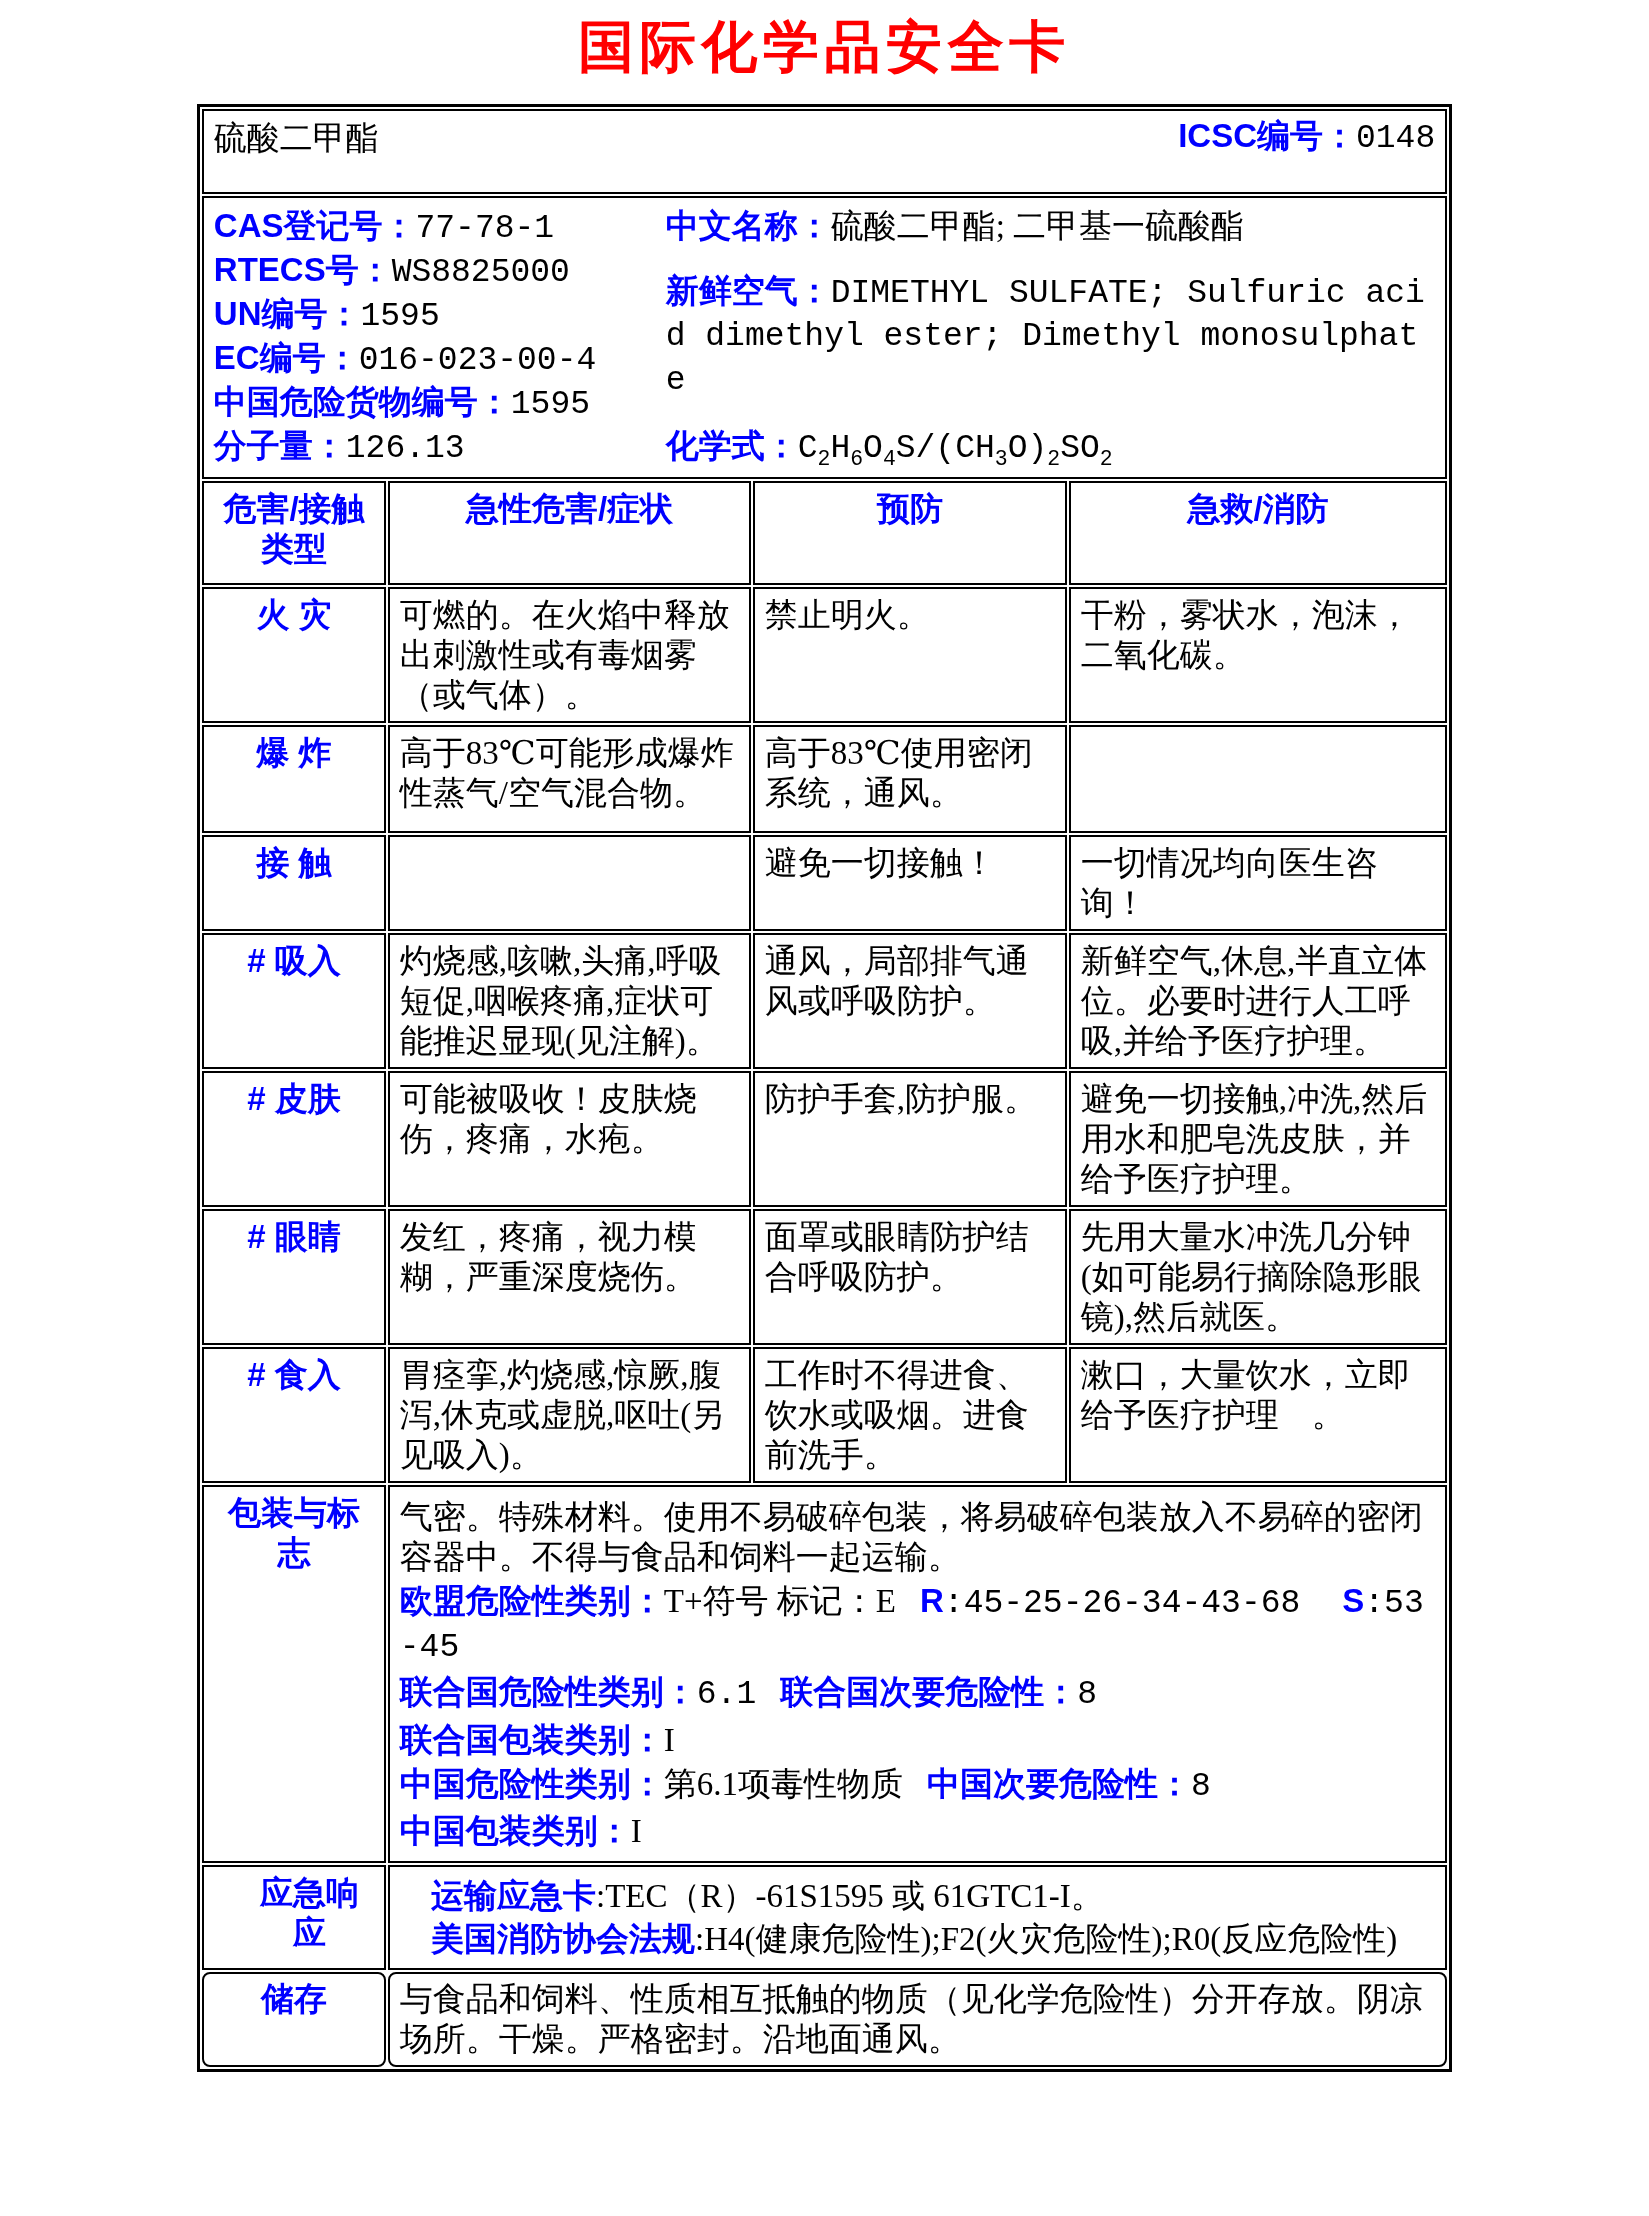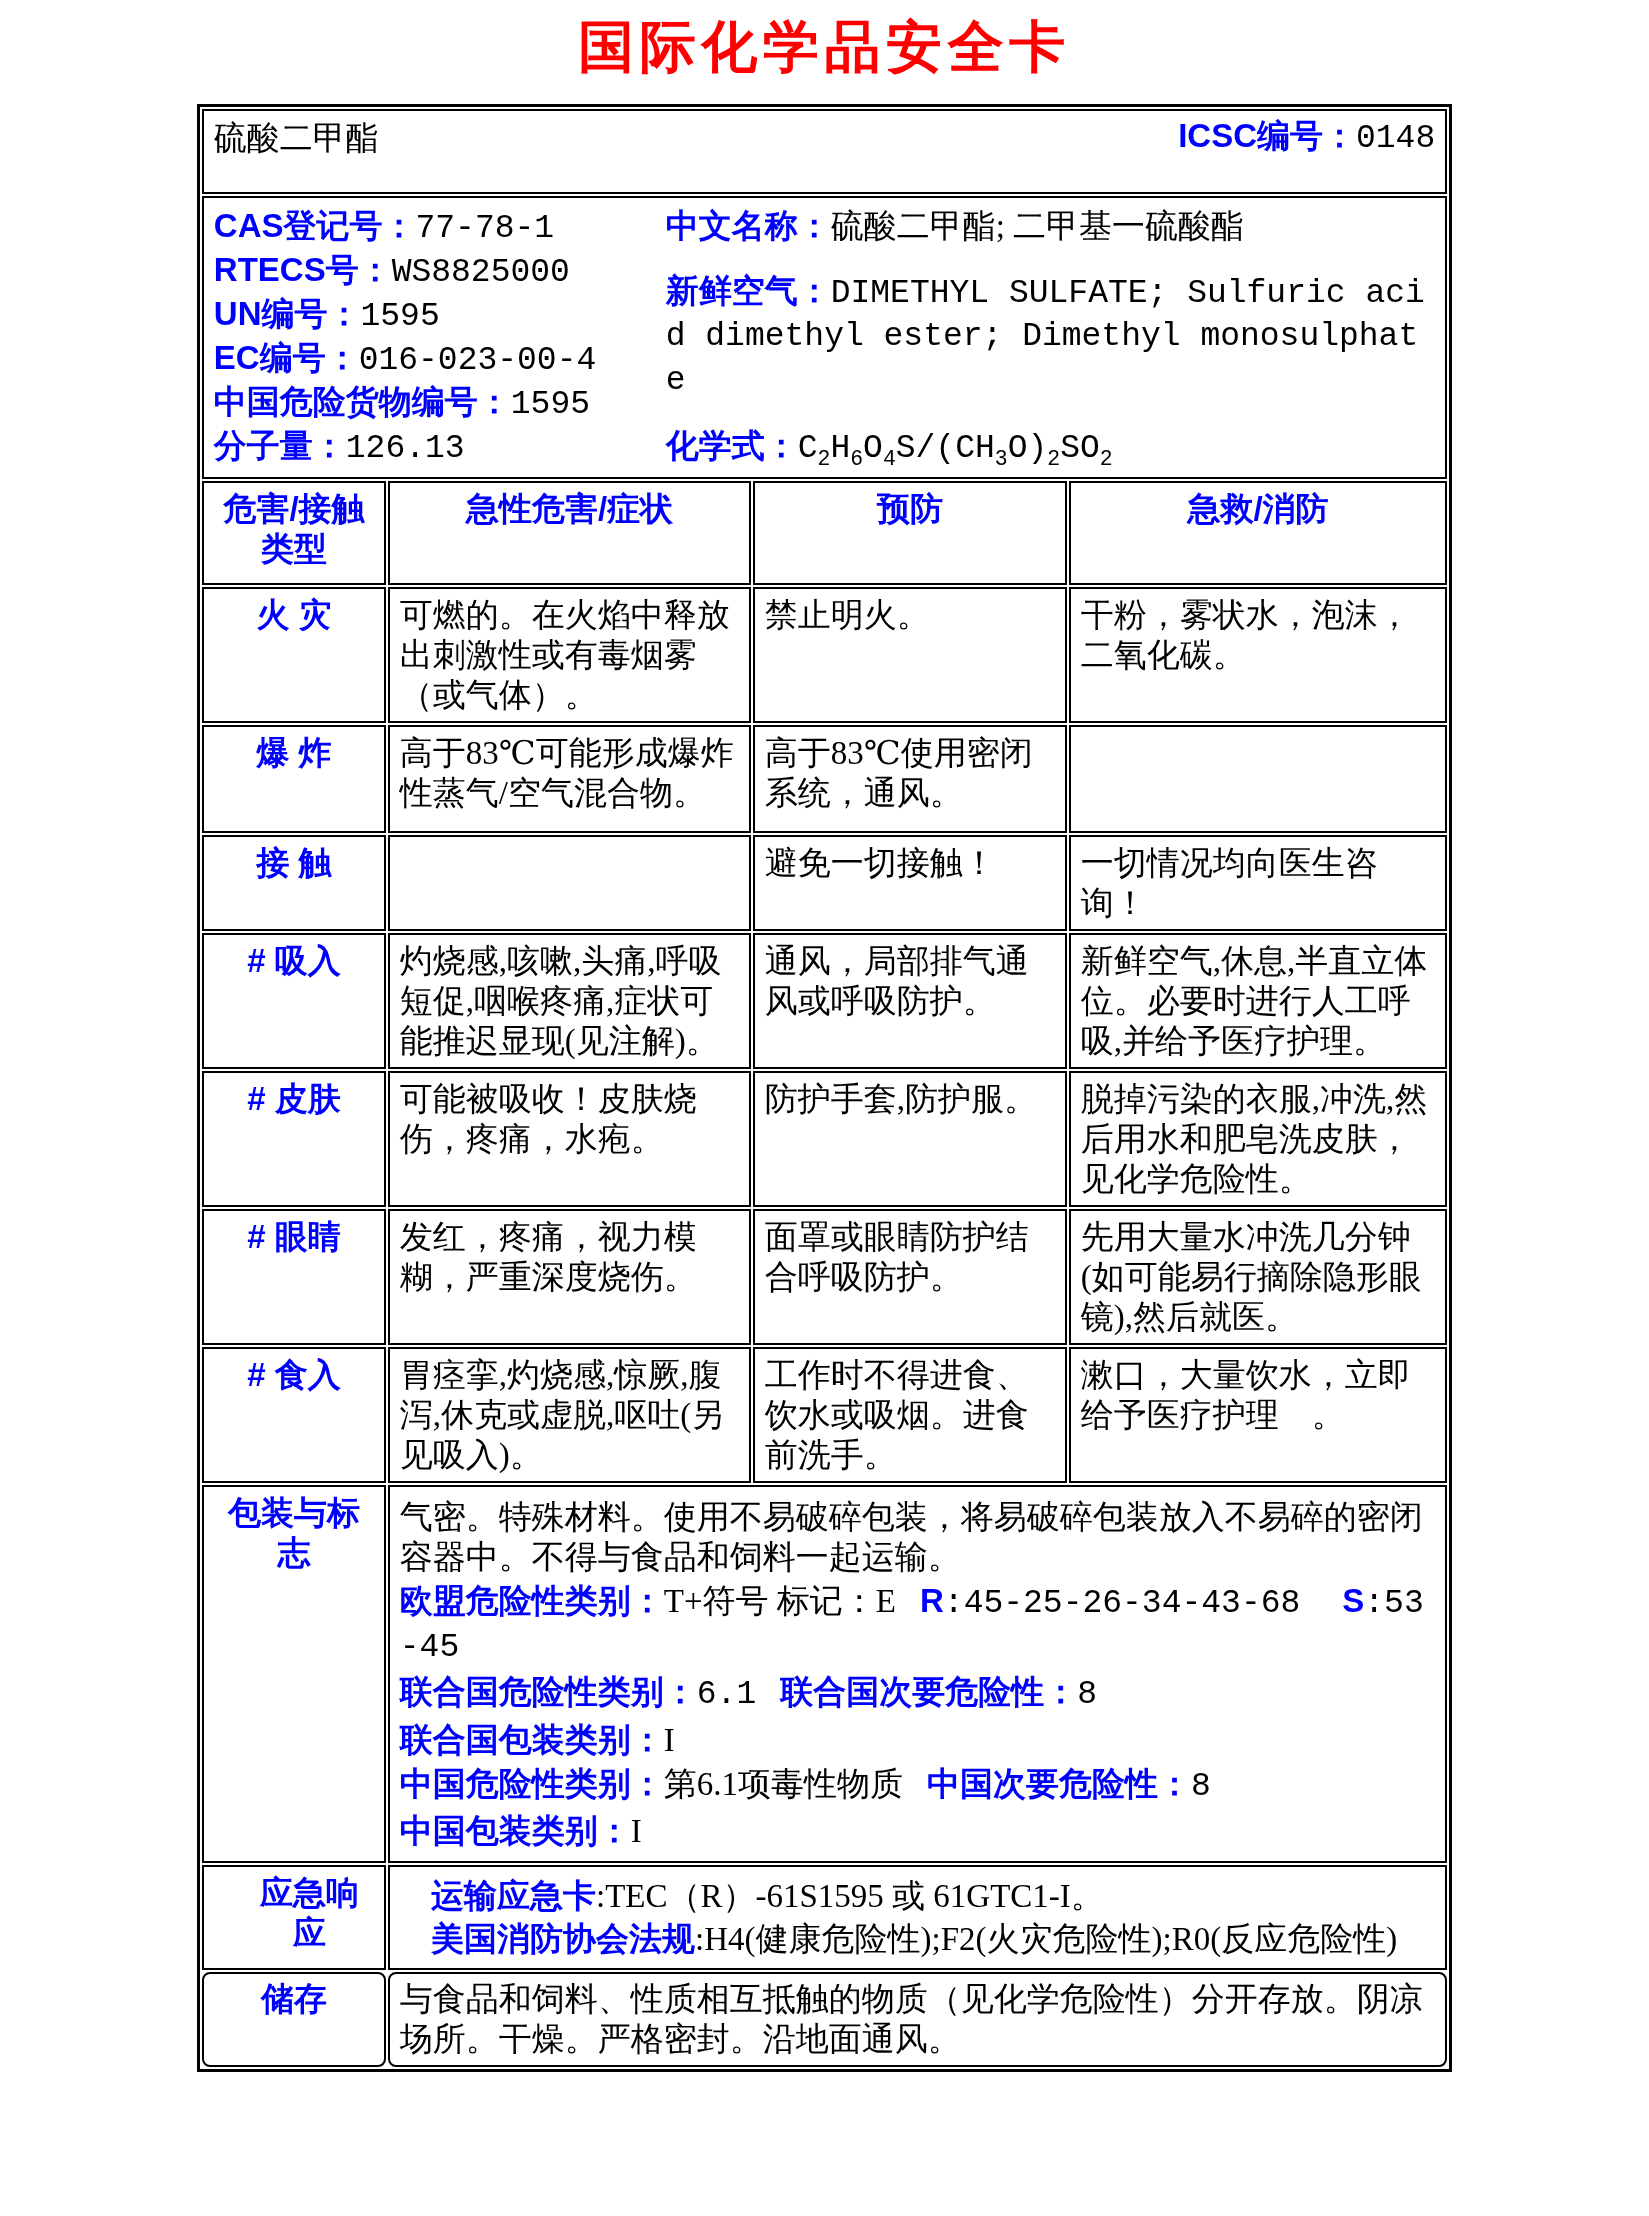--- a/index.html
+++ b/index.html
@@ -136,21 +136,21 @@
       <td class="row-label"># 吸入</td>
       <td>灼烧感,咳嗽,头痛,呼吸短促,咽喉疼痛,症状可能推迟显现(见注解)。</td>
       <td>通风，局部排气通风或呼吸防护。</td>
       <td>新鲜空气,休息,半直立体位。必要时进行人工呼吸,并给予医疗护理。</td>
     </tr>
 
     <tr class="r-skin">
       <td class="row-label"># 皮肤</td>
       <td>可能被吸收！皮肤烧伤，疼痛，水疱。</td>
       <td>防护手套,防护服。</td>
-      <td>脱掉污染的衣服,冲洗,然后用水和肥皂洗皮肤，见化学危险性。</td>
+      <td>避免一切接触,冲洗,然后用水和肥皂洗皮肤，并给予医疗护理。</td>
     </tr>
 
     <tr class="r-eye">
       <td class="row-label"># 眼睛</td>
       <td>发红，疼痛，视力模糊，严重深度烧伤。</td>
       <td>面罩或眼睛防护结合呼吸防护。</td>
       <td>先用大量水冲洗几分钟(如可能易行摘除隐形眼镜),然后就医。</td>
     </tr>
 
     <tr class="r-ing">

